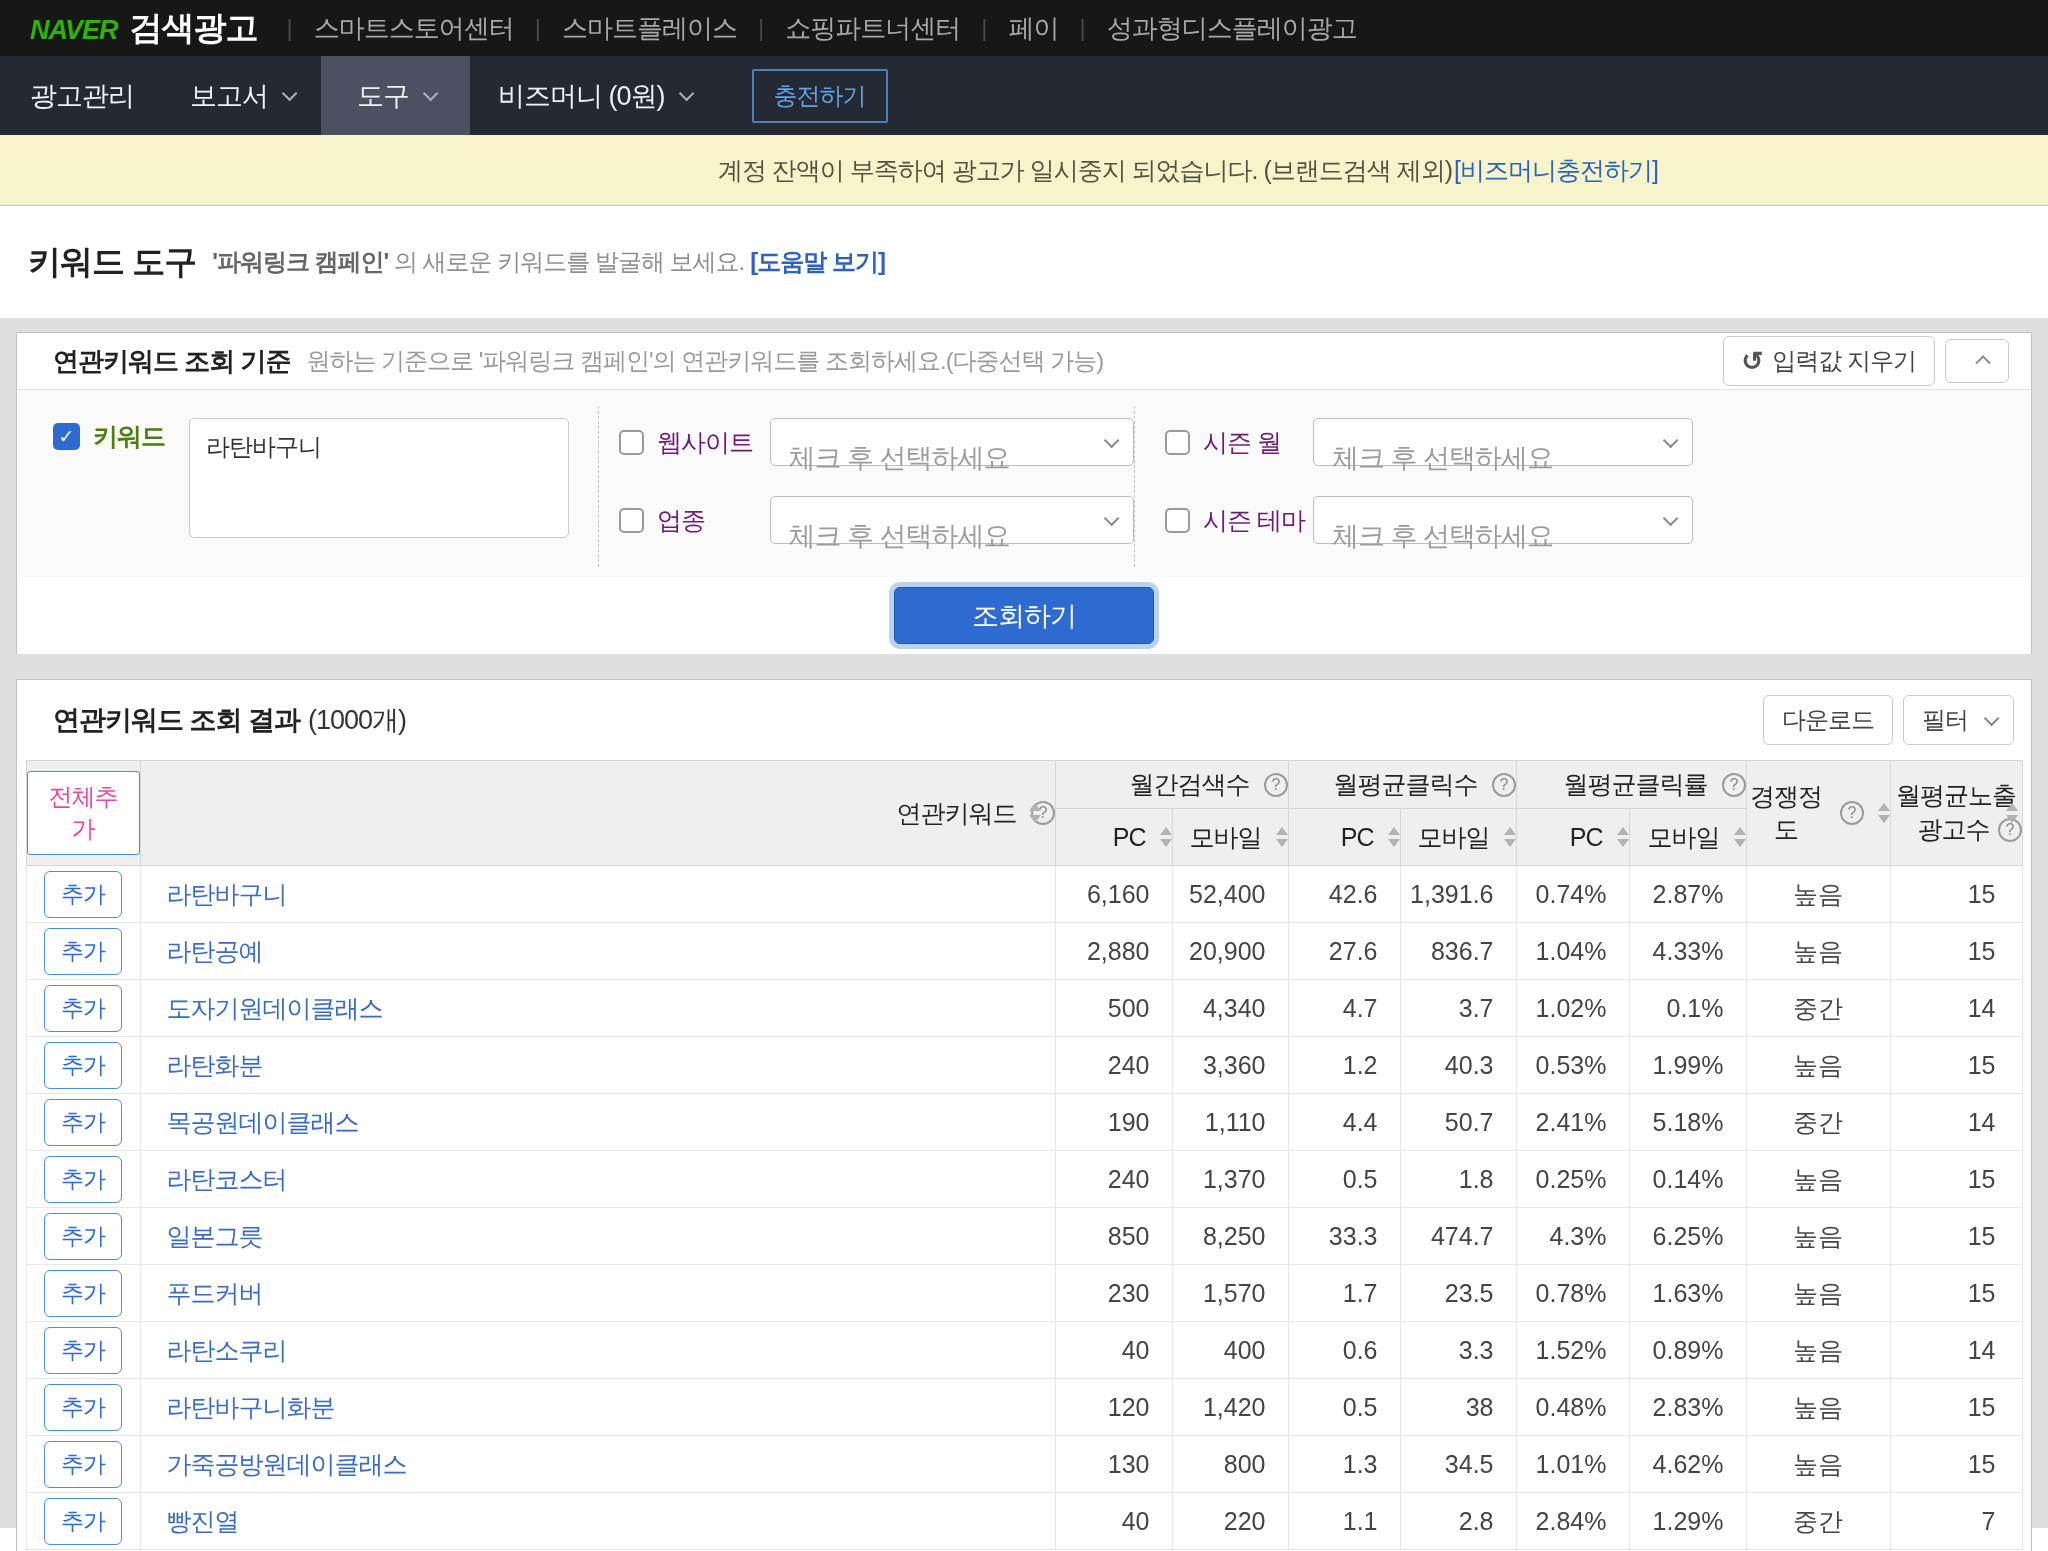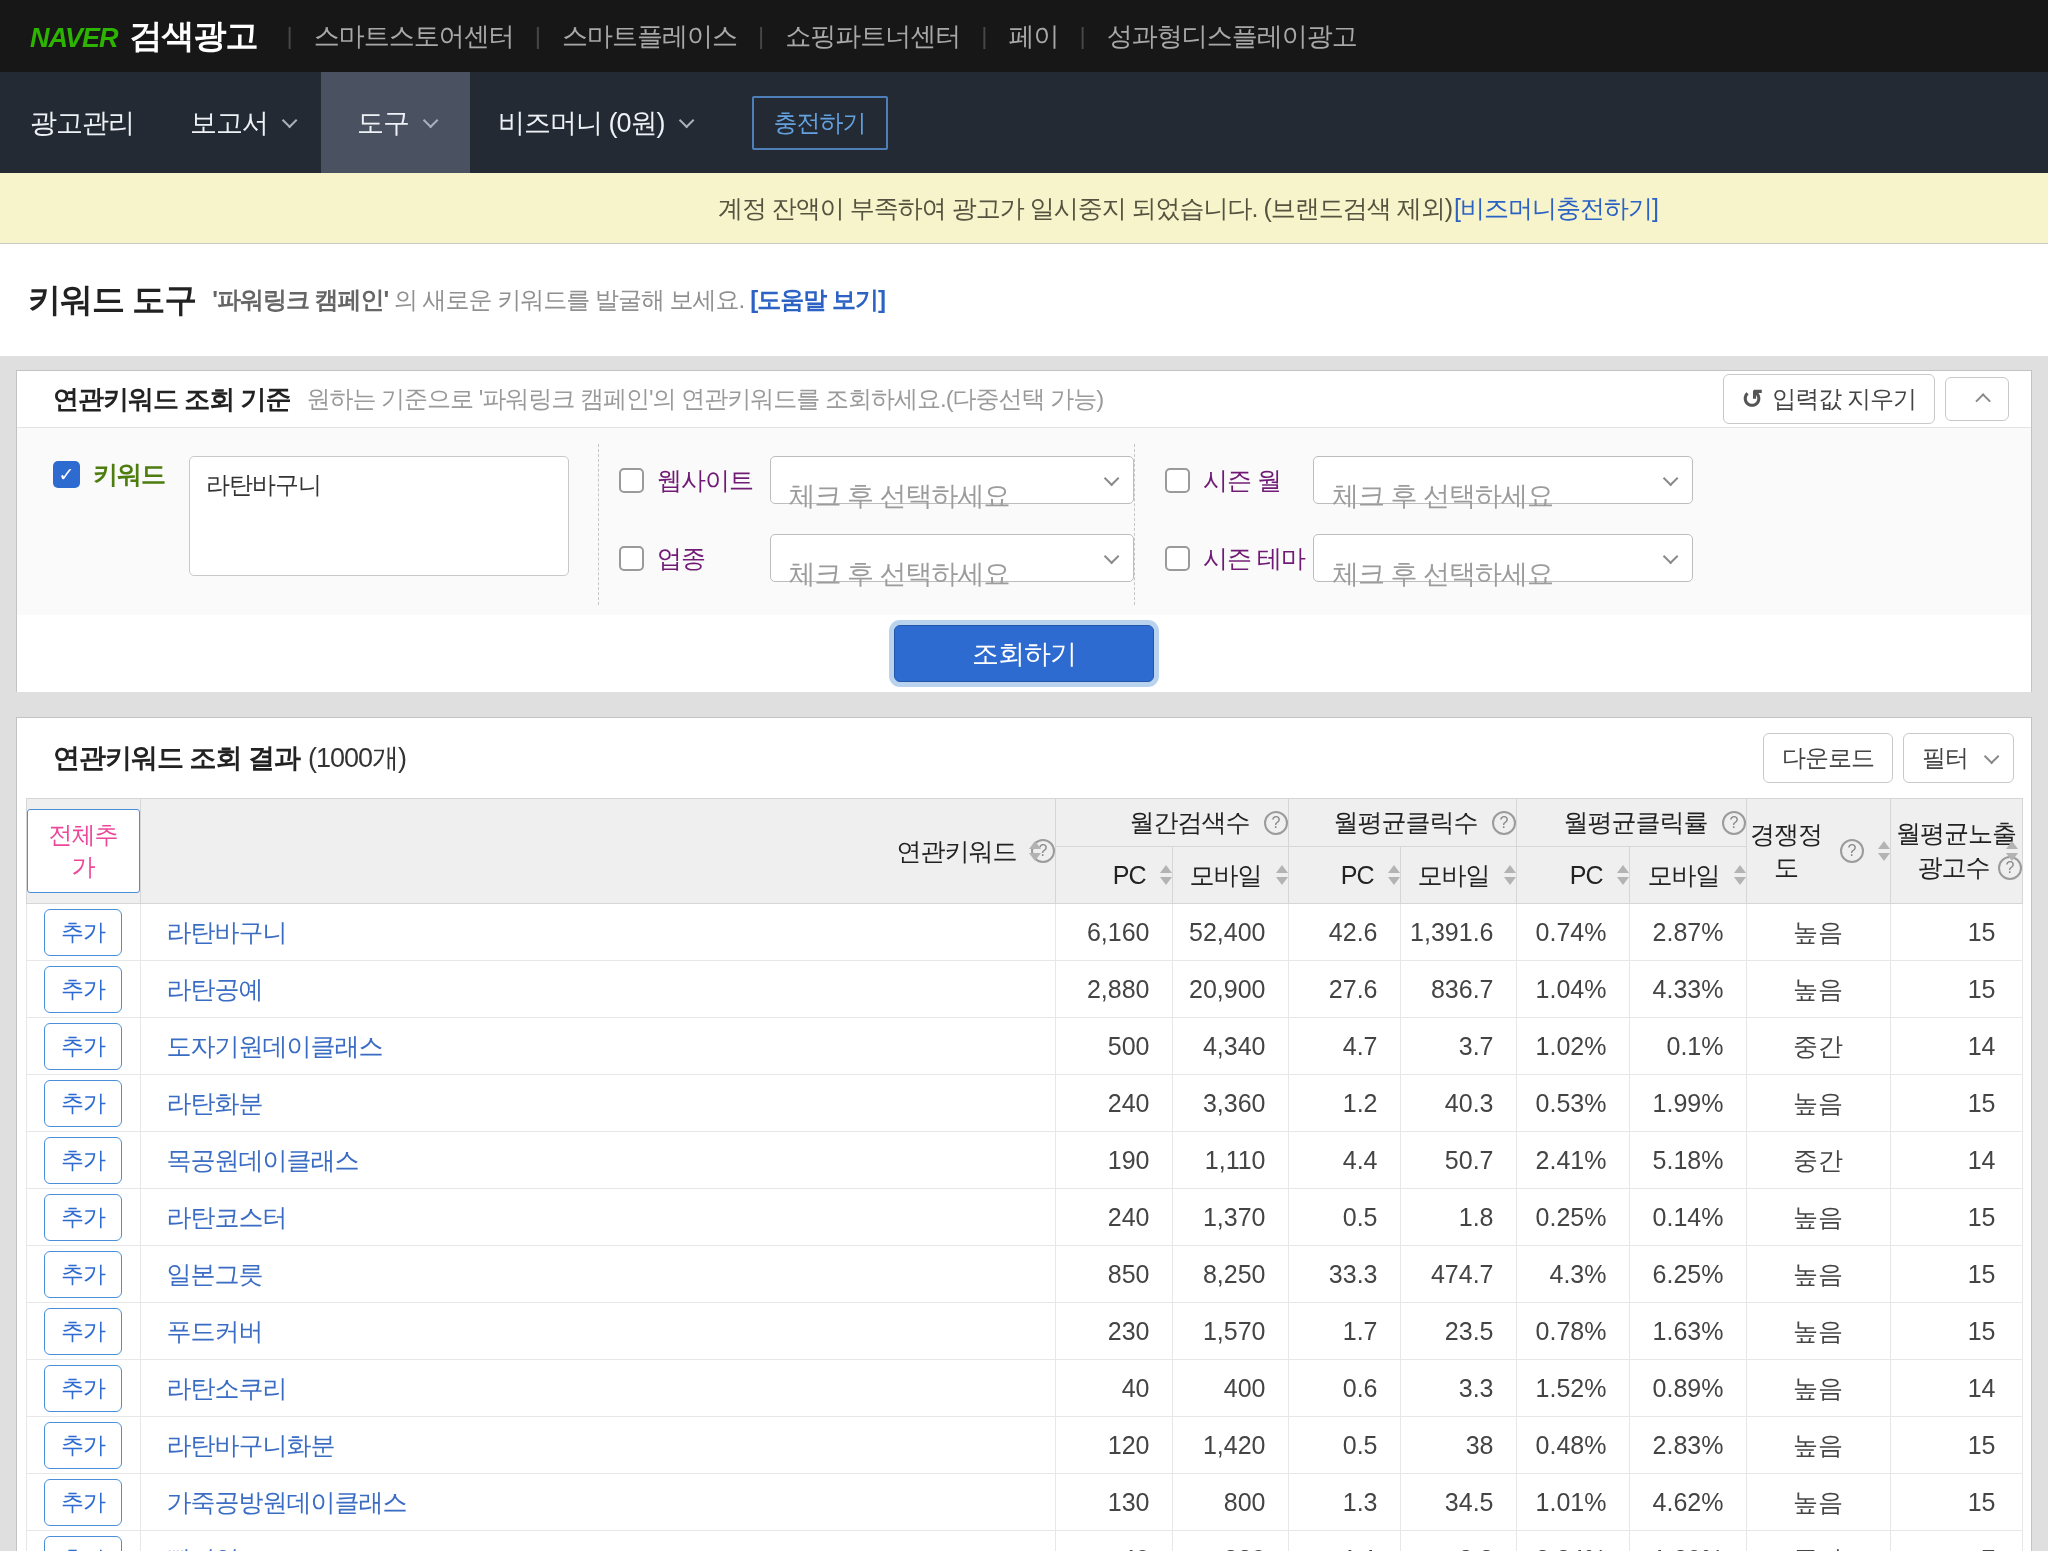--- a/index.html
+++ b/index.html
@@ -3,30 +3,30 @@
 <meta charset="utf-8">
 <style>
   * { box-sizing: border-box; margin: 0; padding: 0; }
   html,body { width: 2048px; height: 1551px; overflow: hidden; }
   body {
     font-family: "Liberation Sans", "DejaVu Sans", sans-serif;
     background: #ffffff; color: #333;
   }
 
   
-  .topbar { height: 72px; background: #171717; display: flex; align-items: center; padding: 8px 30px; }
+  .topbar { height: 56px; background: #171717; display: flex; align-items: center; padding: 8px 30px; }
   .brand { display: flex; align-items: baseline; cursor: pointer; }
   .brand .logo { color: #2db400; font-weight: 800; font-size: 27px; letter-spacing: -1px; font-style: italic; }
   .brand .service { color: #ffffff; font-weight: 700; font-size: 33px; margin-left: 12px; letter-spacing: -1px; }
   .topmenu { display: flex; align-items: center; margin-left: 8px; }
   .topmenu .sep { color: #474747; font-size: 24px; margin: 0 21px; }
   .topmenu .titem { color: #a8a8a8; font-size: 26px; letter-spacing: -1px; cursor: pointer; }
 
   
-  .navbar { height: 101px; background: #242a33; display: flex; align-items: stretch; color: #eef1f5; font-size: 27px; letter-spacing: -1px; }
+  .navbar { height: 79px; background: #242a33; display: flex; align-items: stretch; color: #eef1f5; font-size: 27px; letter-spacing: -1px; }
   .nav-item { display: flex; align-items: center; padding: 0 28px; cursor: pointer; }
   .nav-item.first { padding-left: 30px; }
   .nav-item.active { background: #4a5160; padding: 0 36px; }
   .chev { display: inline-block; width: 11px; height: 11px; border-right: 2px solid #aab1bd; border-bottom: 2px solid #aab1bd; transform: rotate(45deg) translateY(-3px); margin-left: 14px; }
   .chev.dark { border-color: #888; }
   .chev.up { transform: rotate(225deg) translateY(-2px); }
   .charge-btn { align-self: center; margin-left: 34px; background: transparent; border: 2px solid #4e7fb8; color: #63a1e0; font-size: 24px; padding: 9px 20px; border-radius: 2px; cursor: pointer; letter-spacing: -1px; }
 
   
   .notice { height: 71px; background: #f7f4cc; border-bottom: 1px solid #c9c9c9; display: flex; align-items: center; justify-content: flex-end; padding-right: 390px; font-size: 25px; color: #55523f; letter-spacing: -1px; }

